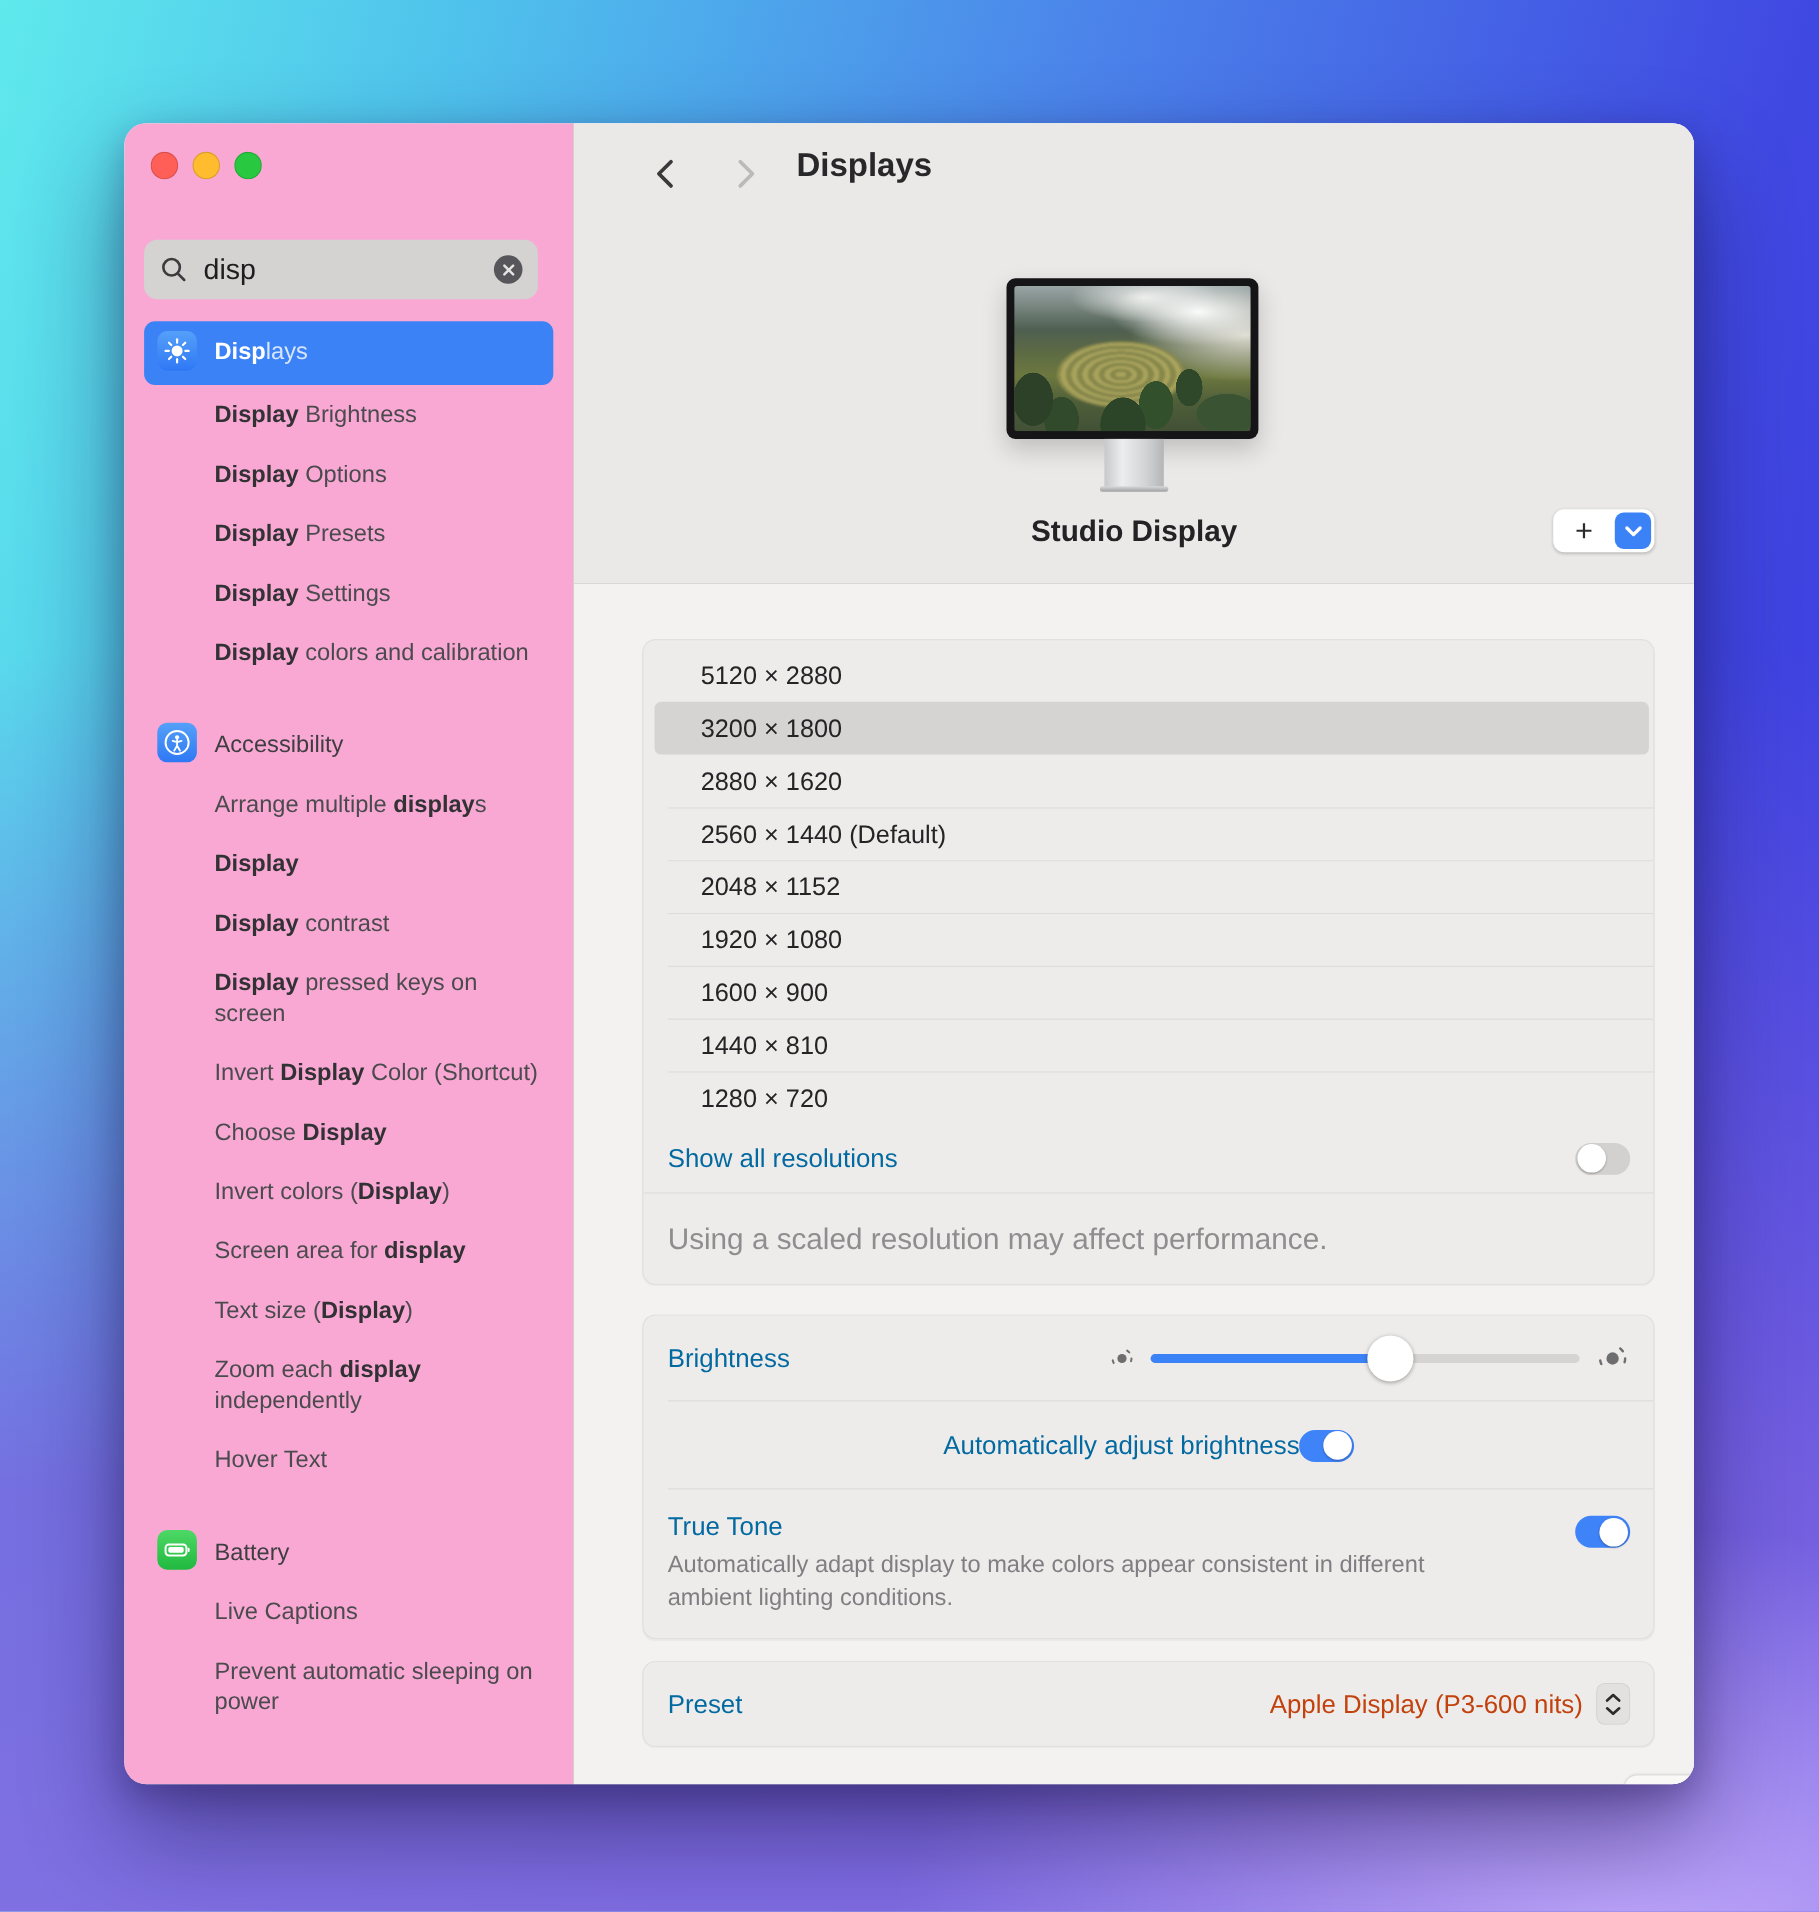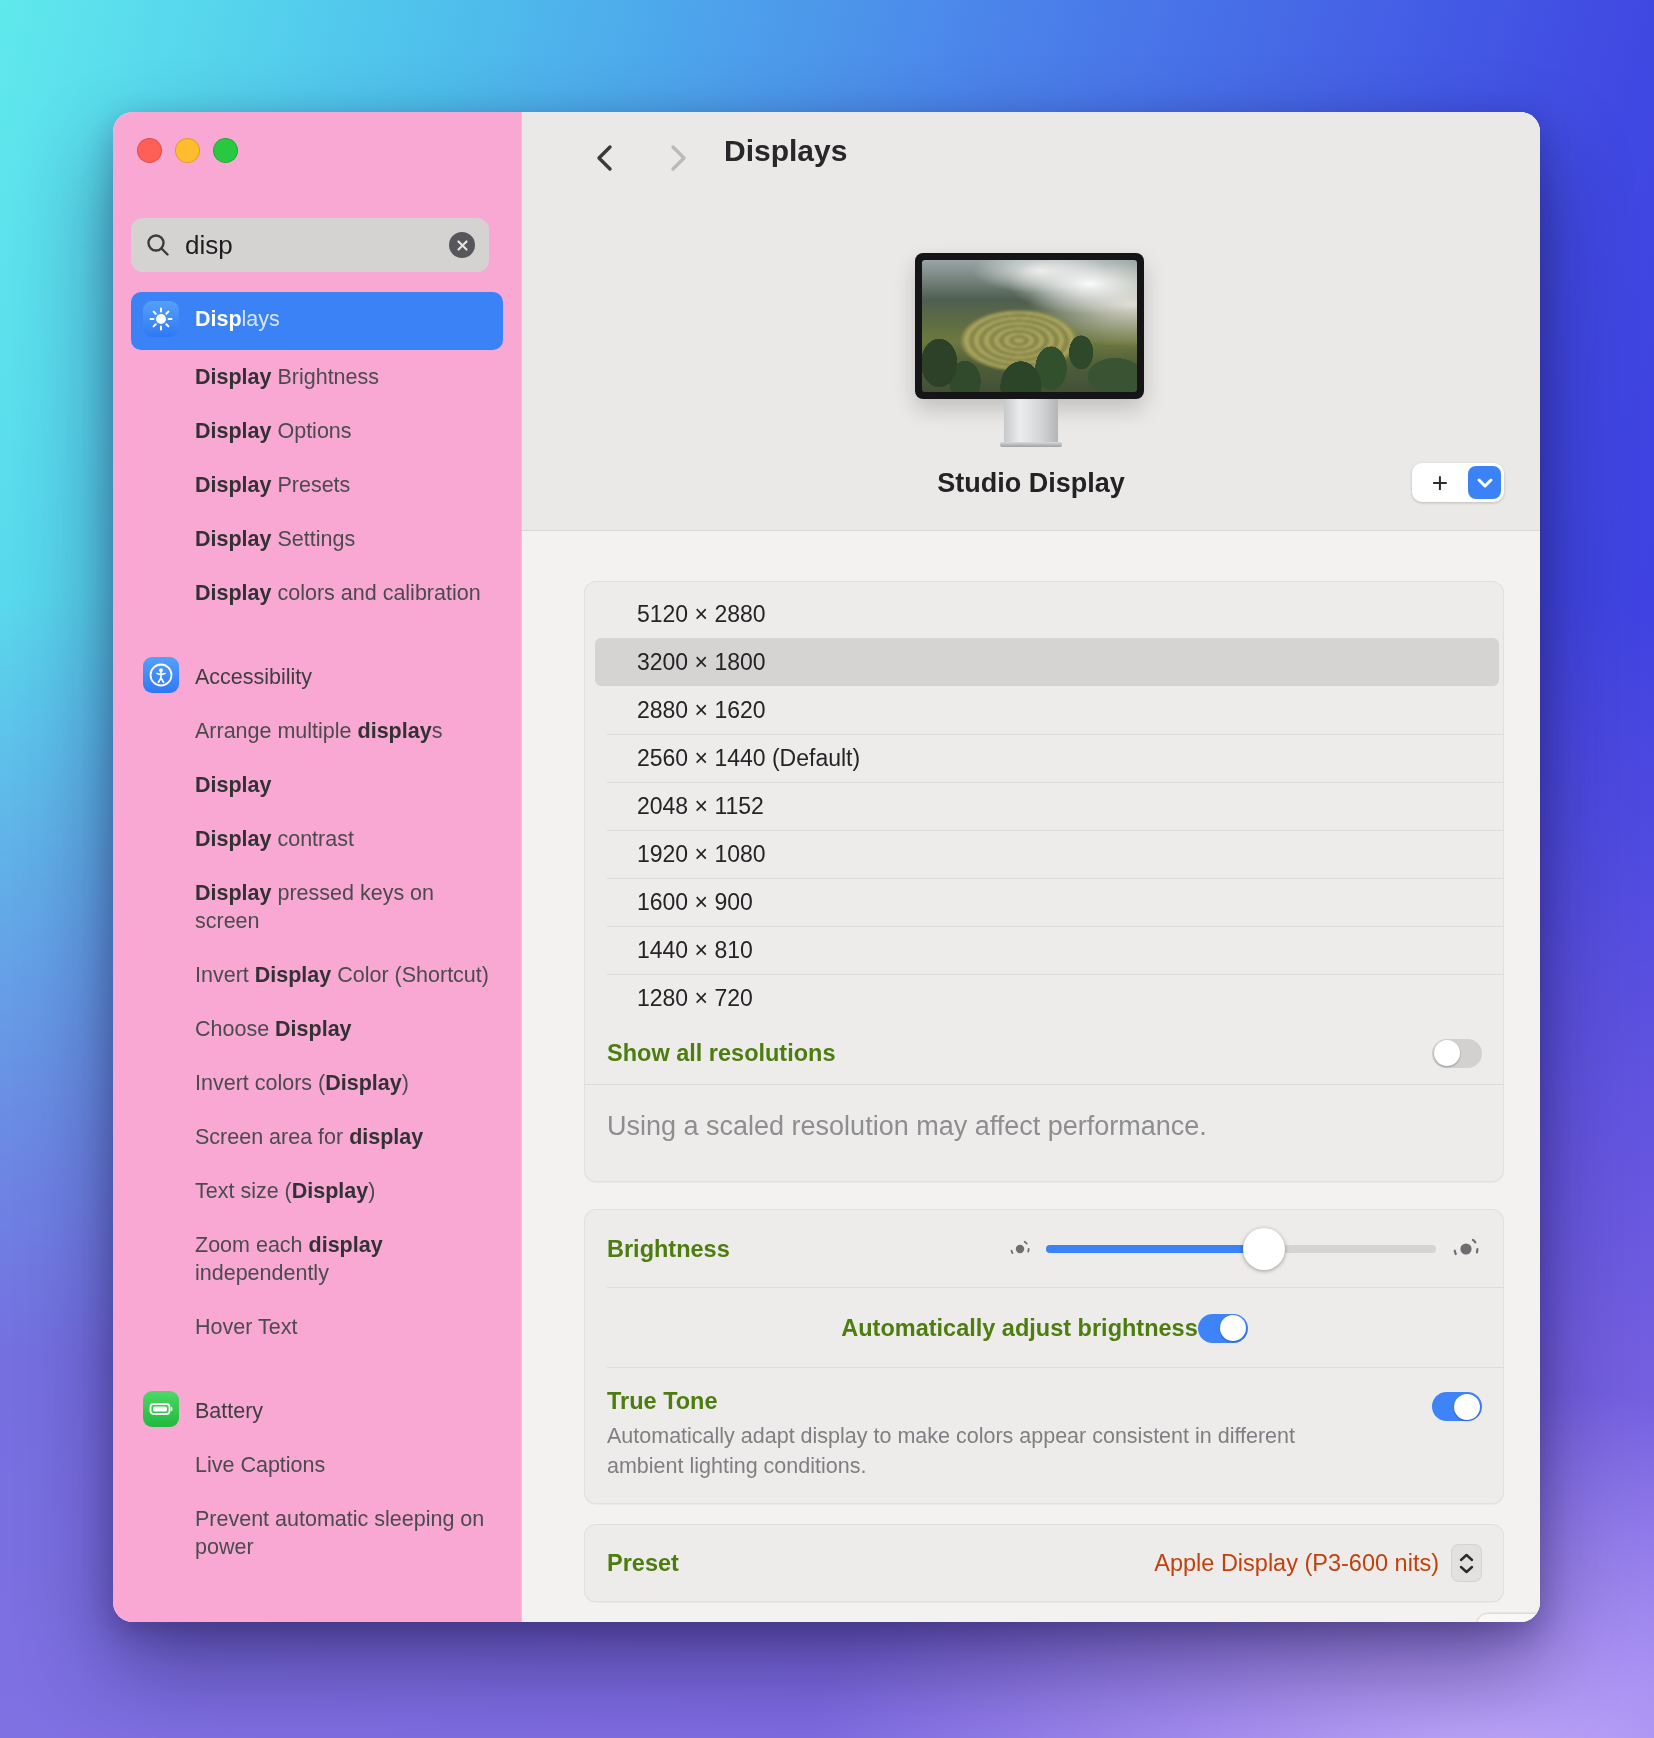--- a/index.html
+++ b/index.html
@@ -90,34 +90,34 @@
     font-size:27px;font-weight:700;color:#232325;}
   .add-group{position:absolute;left:890px;top:351px;width:92px;height:39px;background:#ffffff;
     border-radius:10px;box-shadow:0 1px 3px rgba(0,0,0,.2);display:flex;align-items:center;}
   .add-plus{flex:1;text-align:center;font-size:28px;color:#2c2c2e;line-height:36px;}
   .add-chevron{width:33px;height:33px;margin-right:3px;border-radius:8px;background:#3b82f7;
     display:flex;align-items:center;justify-content:center;}
   
   .content{flex:1;position:relative;background:#f3f2f0;overflow:hidden;}
   .card{margin-left:62px;width:920px;background:#edecea;border:1px solid rgba(0,0,0,.05);
     border-radius:12px;box-sizing:border-box;box-shadow:0 1px 1px rgba(0,0,0,.04);}
-  .card1{margin-top:50px;padding-top:8px;padding-bottom:14px;}
+  .card1{margin-top:50px;padding-top:8px;padding-bottom:0;}
   .res-row{height:48px;display:flex;align-items:center;padding-left:42px;margin:0 4px 0 10px;
     font-size:23px;color:#242426;border-radius:6px;position:relative;}
   .res-row.selected{background:#d6d4d2;}
   .res-row.divider:after{content:"";position:absolute;left:12px;right:-4px;bottom:-0.5px;height:1px;background:#dddcda;}
   .show-all{height:62px;display:flex;align-items:center;justify-content:space-between;
     padding:0 21px 0 22px;font-size:23.5px;color:#202022;}
   .hr-full{height:1px;background:#dcdbd9;margin:0;}
   .footnote{min-height:82px;display:flex;align-items:center;padding:0 22px;
     font-size:27px;color:#8e8e91;}
   .card2{margin-top:27px;}
   .row{display:flex;align-items:center;justify-content:space-between;padding:0 21px 0 22px;position:relative;}
   .row.sep:after{content:"";position:absolute;left:22px;right:0;bottom:0;height:1px;background:#dddcda;}
-  .row-label{font-size:23.5px;color:#4d7c0f;font-weight:bold;}
+  .row-label{font-size:23.5px;color:#0369a1;}
   .brightness-row{height:78px;}
   .slider-group{display:flex;align-items:center;gap:14px;}
   .slider{position:relative;width:390px;height:8px;border-radius:4px;background:#d5d4d2;}
   .slider .fill{position:absolute;left:0;top:0;bottom:0;border-radius:4px;background:#3b82f7;}
   .slider .knob{position:absolute;top:50%;width:42px;height:42px;border-radius:50%;background:#ffffff;
     transform:translate(-50%,-50%);box-shadow:0 1px 4px rgba(0,0,0,.35);}
   .auto-row{height:80px;justify-content:center;}
   .truetone-row{padding-top:20px;padding-bottom:22px;align-items:flex-start;}
   .tt-desc{font-size:21.5px;line-height:30px;color:#7f7f83;max-width:770px;margin-top:6px;}
   .toggle{width:50px;height:29px;border-radius:15px;position:relative;flex:0 0 auto;}

